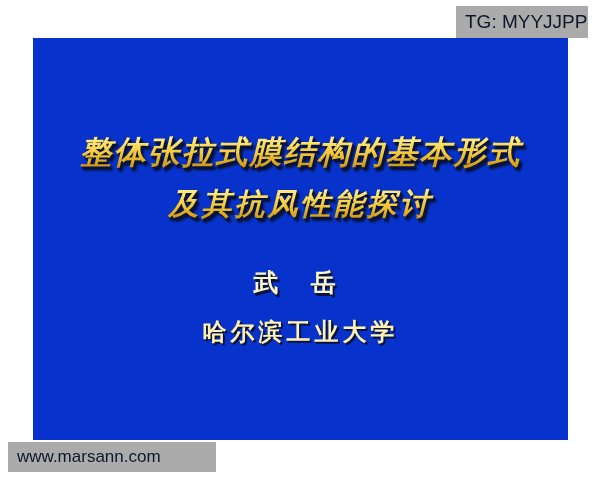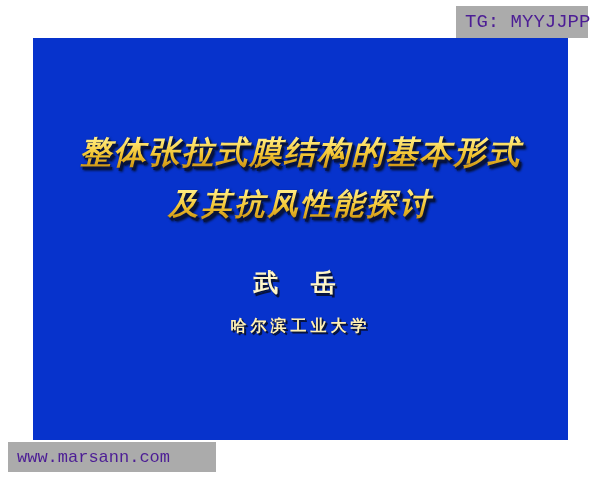--- a/index.html
+++ b/index.html
@@ -82,33 +82,33 @@
   #affiliation-block {
     position: absolute;
     left: 0;
     right: 0;
     top: 278px;
     text-align: center;
   }
   #affiliation-name {
     font-family: Liberation Mono, monospace;
     font-weight: bold;
-    font-size: 16px;
+    font-size: 24px;
     letter-spacing: 4px;
     color: #FFF0B4;
     text-shadow: 2px 2px 0 #07133f, 1px 1px 1px #04102e;
     white-space: nowrap;
   }
 
   
   .watermark {
     position: absolute;
     background: #ababab;
-    color: #4c1d95;
-    font-family: Liberation Mono, monospace;
+    color: #0f172a;
+    font-family: Liberation Sans, sans-serif;
     display: flex;
     align-items: center;
     white-space: nowrap;
   }
   #watermark-top {
     left: 456px;
     top: 6px;
     width: 132px;
     height: 32px;
     font-size: 19px;

